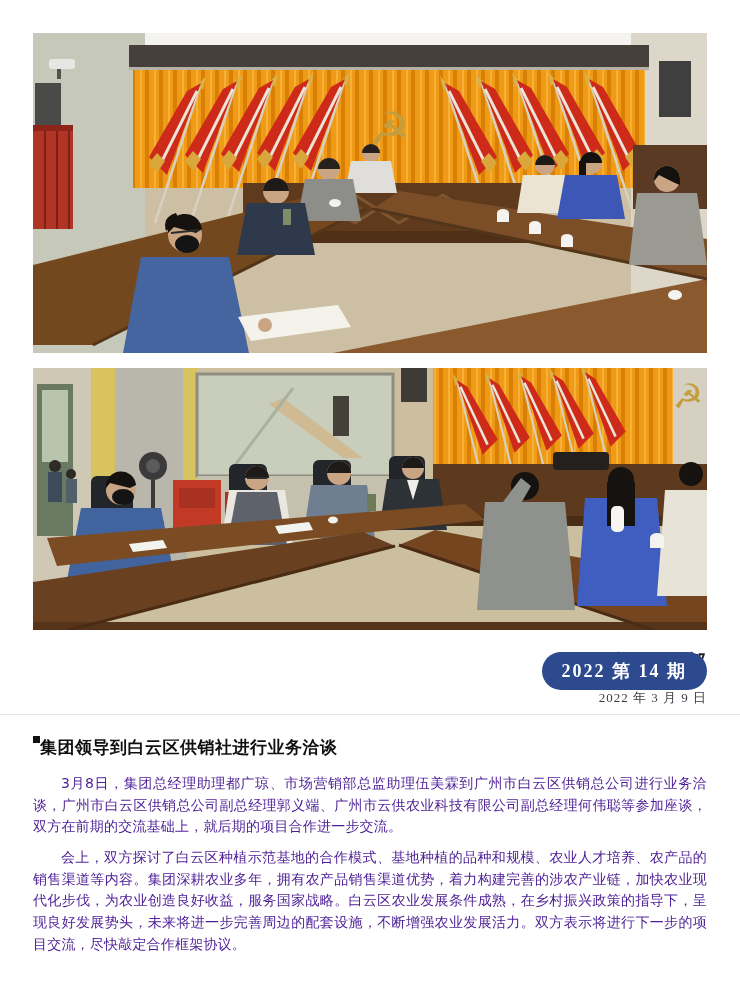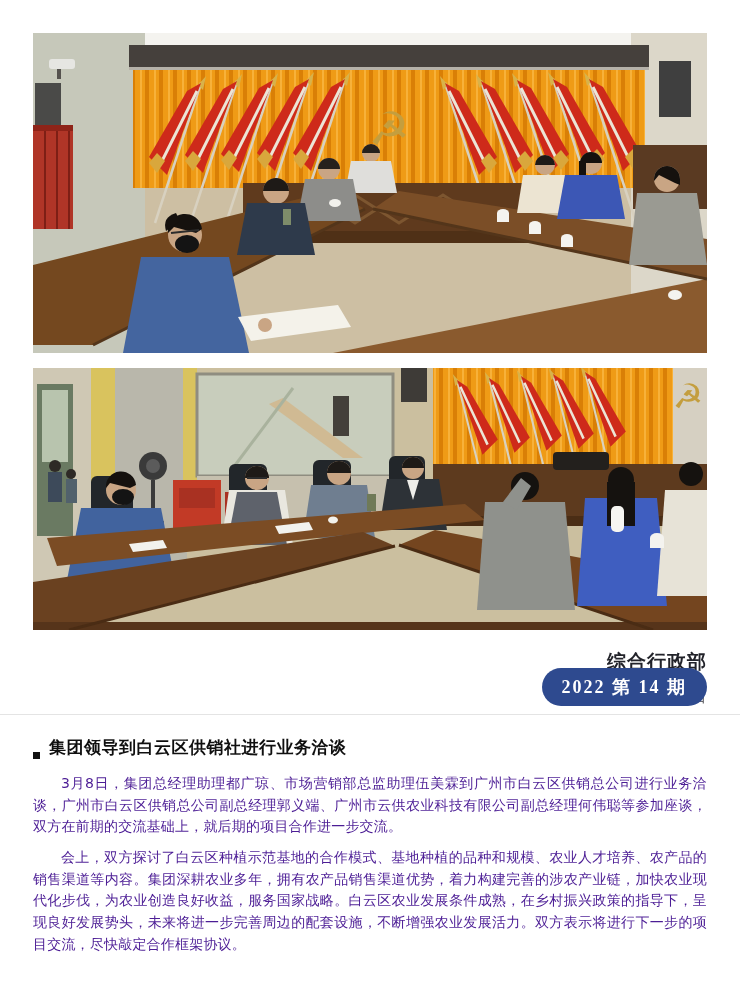--- a/index.html
+++ b/index.html
@@ -19,21 +19,21 @@
     position:absolute;right:0;top:0;height:38px;line-height:38px;
     padding:0 20px;border-radius:19px;color:#ffffff;font-size:18px;
     font-weight:bold;letter-spacing:2px;background:#2e4a8f;
   }
   .divider{position:absolute;left:0;top:714px;width:740px;height:1px;background:#e4e4e4;}
 
   .article{
     position:absolute;left:33px;top:736px;width:674px;
     font-family:"DejaVu Sans","Liberation Sans",sans-serif;
   }
-  .headline{display:flex;align-items:flex-end;gap:9px;margin:0 0 14px 0;}
+  .headline{display:flex;align-items:flex-start;margin:0 0 14px 0;}
   .headline-bullet{width:7px;height:7px;background:#111111;flex:0 0 auto;}
   .headline-text{font-size:17px;font-weight:bold;color:#0f0f0f;letter-spacing:0.5px;}
   .article p{
     margin:0 0 9px 0;font-size:14px;line-height:1.55;color:#4c1d95;
     text-align:justify;text-indent:2em;letter-spacing:0.2px;
   }
 </style>
 </head>
 <body>
 
@@ -389,21 +389,21 @@
           <ellipse cx="624" cy="170" rx="7" ry="5" fill="#f4f3ef"></ellipse>
           <rect x="617" y="170" width="14" height="10" fill="#f4f3ef"></rect>
         </g>
       </g>
     </svg>
   </figure>
 
   <div class="masthead">
     <div class="dept-title">综合行政部</div>
     <div class="issue-date">2022 年 3 月 9 日</div>
-    <div class="issue-badge" style="background-color: rgb(46, 74, 143); margin-top: 16px;">2022 第 14 期</div>
+    <div class="issue-badge" style="background-color: rgb(46, 74, 143);">2022 第 14 期</div>
   </div>
 
   <div class="divider"></div>
 
   <div class="article">
     <h2 class="headline" style="margin-top:0;">
       <span class="headline-bullet"></span>
       <span class="headline-text">集团领导到白云区供销社进行业务洽谈</span>
     </h2>
     <p>3月8日，集团总经理助理都广琼、市场营销部总监助理伍美霖到广州市白云区供销总公司进行业务洽谈，广州市白云区供销总公司副总经理郭义端、广州市云供农业科技有限公司副总经理何伟聪等参加座谈，双方在前期的交流基础上，就后期的项目合作进一步交流。</p>

